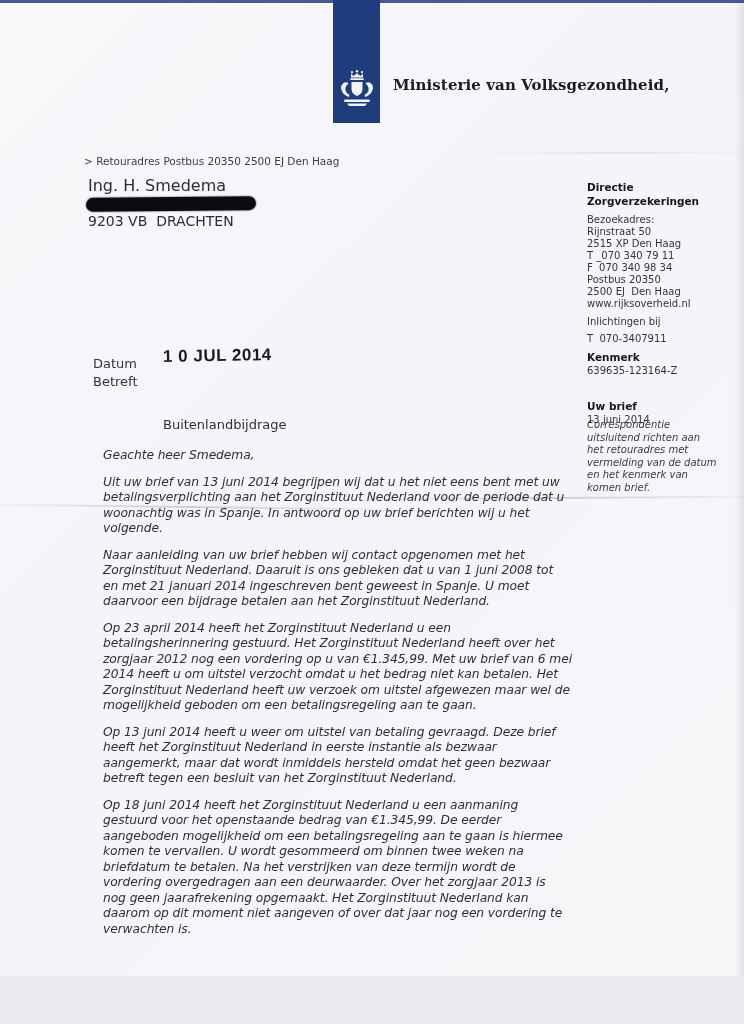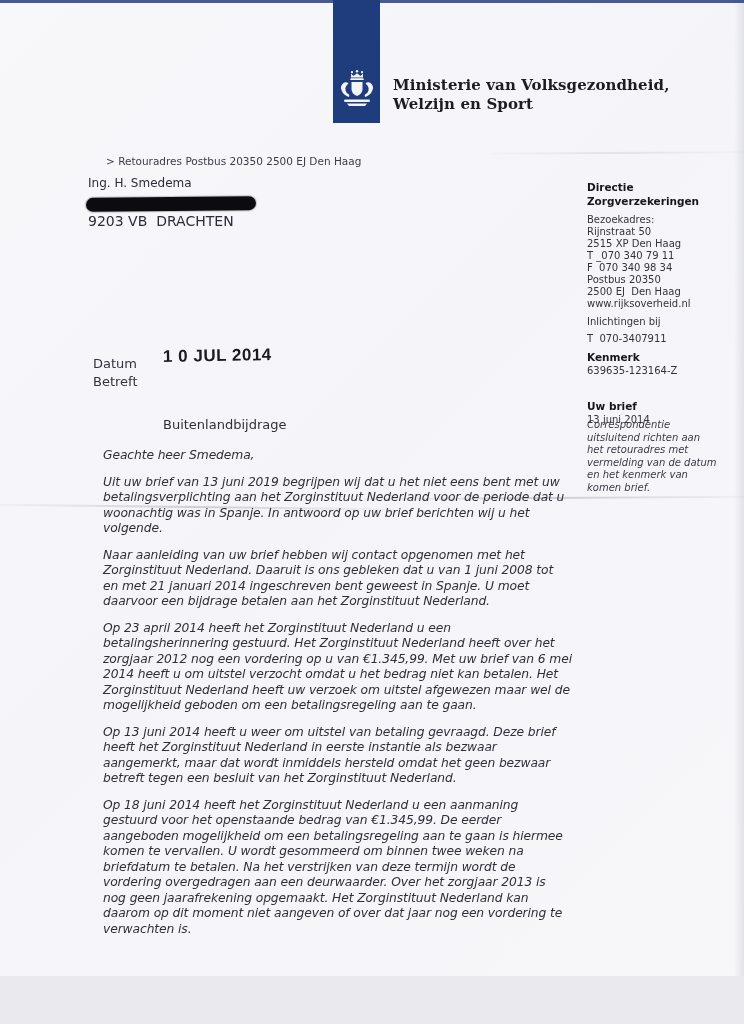--- a/index.html
+++ b/index.html
@@ -26,22 +26,22 @@
   .topline{position:absolute;top:0;left:0;width:744px;height:3px;background:#27407f;opacity:.85;}
   .bottombar{position:absolute;top:1013px;left:84px;width:660px;height:11px;background:#1f3c7c;}
 
   .banner{position:absolute;top:0;left:333px;width:47px;height:123px;background:#1f3c7c;}
   .banner svg{position:absolute;bottom:7px;left:50%;transform:translateX(-50%);}
 
   .ministry{position:absolute;left:393px;top:76px;
     font-family:"DejaVu Serif", serif;font-weight:600;font-size:15px;line-height:19px;
     color:#1c1c22;letter-spacing:.1px;}
 
-  .retour{position:absolute;left:106px;top:155px;font-size:10.5px;color:#3c3c46;white-space:pre;}
-  .rname{position:absolute;left:88px;top:176px;font-size:12px;color:#2d2d37;white-space:pre;}
+  .retour{position:absolute;left:84px;top:155px;font-size:10.5px;color:#3c3c46;white-space:pre;}
+  .rname{position:absolute;left:88px;top:176px;font-size:16px;color:#2d2d37;white-space:pre;}
   .redact{position:absolute;left:86px;top:197px;width:170px;height:14px;background:#0c0c10;
     border-radius:7px;transform:rotate(-.6deg);box-shadow:0 0 1px 1px rgba(20,40,20,.25);}
   .rcity{position:absolute;left:88px;top:213px;font-size:14px;color:#2d2d37;white-space:pre;}
 
   .meta{position:absolute;left:563px;width:160px;font-size:10px;color:#33333d;margin-left:24px;}
   .meta .b{font-weight:bold;color:#15151d;font-size:10.5px;}
   .m-directie{top:180px;line-height:14px;}
   .m-visit{top:214px;line-height:12px;}
   .m-visit div{white-space:pre;}
   .m-inl-label{top:316px;}
@@ -93,21 +93,20 @@
         <path d="M27.5 13 q4 -2 6 1 q2.5 3 1 6 q-1 3.5 -3.5 5 l-3.5 2 q-1.5 -1 -0.5 -2.5 q3 -1.5 3.5 -4 q0.5 -3 -1 -5 q-1.5 -1.5 -2 -2.5 Z"></path>
 
         <rect x="6" y="29.5" width="26" height="2.4" rx="1.2"></rect>
         <path d="M9 33.5 h20 l-2 2.6 h-16 Z"></path>
       </g>
     </svg>
   </div>
 
   <div class="ministry">
     <div>Ministerie van Volksgezondheid,</div>
-    <div>Welzijn en Sport</div>
   </div>
 
   <div class="retour">&gt; Retouradres Postbus 20350 2500 EJ Den Haag</div>
   <div class="rname">Ing. H. Smedema</div>
   <div class="redact"></div>
   <div class="rcity">9203 VB  DRACHTEN</div>
 
   <div class="meta m-directie">
     <div class="b">Directie</div>
     <div class="b">Zorgverzekeringen</div>
@@ -139,21 +138,21 @@
 
   <div class="meta m-note">Correspondentie uitsluitend richten aan het retouradres met vermelding van de datum en het kenmerk van komen brief.</div>
 
   <div class="lbl datum-lbl">Datum</div>
   <div class="stamp">1 0 JUL 2014</div>
   <div class="lbl betreft-lbl">Betreft</div>
   <div class="betreft-val">Buitenlandbijdrage</div>
 
   <div class="bodytext">
     <p>Geachte heer Smedema,</p>
-    <p>Uit uw brief van 13 juni 2019 begrijpen wij dat u het niet eens bent met uw betalingsverplichting aan het Zorginstituut Nederland voor de periode dat u woonachtig was in Spanje. In antwoord op uw brief berichten wij u het volgende.</p>
+    <p>Uit uw brief van 13 juni 2014 begrijpen wij dat u het niet eens bent met uw betalingsverplichting aan het Zorginstituut Nederland voor de periode dat u woonachtig was in Spanje. In antwoord op uw brief berichten wij u het volgende.</p>
     <p>Naar aanleiding van uw brief hebben wij contact opgenomen met het Zorginstituut Nederland. Daaruit is ons gebleken dat u van 1 juni 2008 tot en met 21 januari 2014 ingeschreven bent geweest in Spanje. U moet daarvoor een bijdrage betalen aan het Zorginstituut Nederland.</p>
     <p>Op 23 april 2014 heeft het Zorginstituut Nederland u een betalingsherinnering gestuurd. Het Zorginstituut Nederland heeft over het zorgjaar 2012 nog een vordering op u van €1.345,99. Met uw brief van 6 mei 2014 heeft u om uitstel verzocht omdat u het bedrag niet kan betalen. Het Zorginstituut Nederland heeft uw verzoek om uitstel afgewezen maar wel de mogelijkheid geboden om een betalingsregeling aan te gaan.</p>
     <p>Op 13 juni 2014 heeft u weer om uitstel van betaling gevraagd. Deze brief heeft het Zorginstituut Nederland in eerste instantie als bezwaar aangemerkt, maar dat wordt inmiddels hersteld omdat het geen bezwaar betreft tegen een besluit van het Zorginstituut Nederland.</p>
     <p>Op 18 juni 2014 heeft het Zorginstituut Nederland u een aanmaning gestuurd voor het openstaande bedrag van €1.345,99. De eerder aangeboden mogelijkheid om een betalingsregeling aan te gaan is hiermee komen te vervallen. U wordt gesommeerd om binnen twee weken na briefdatum te betalen. Na het verstrijken van deze termijn wordt de vordering overgedragen aan een deurwaarder. Over het zorgjaar 2013 is nog geen jaarafrekening opgemaakt. Het Zorginstituut Nederland kan daarom op dit moment niet aangeven of over dat jaar nog een vordering te verwachten is.</p>
   </div>
 
   <div class="pagenum">Pagina 1 van 2</div>
 
   <div class="bottombar"></div>
 </div>

